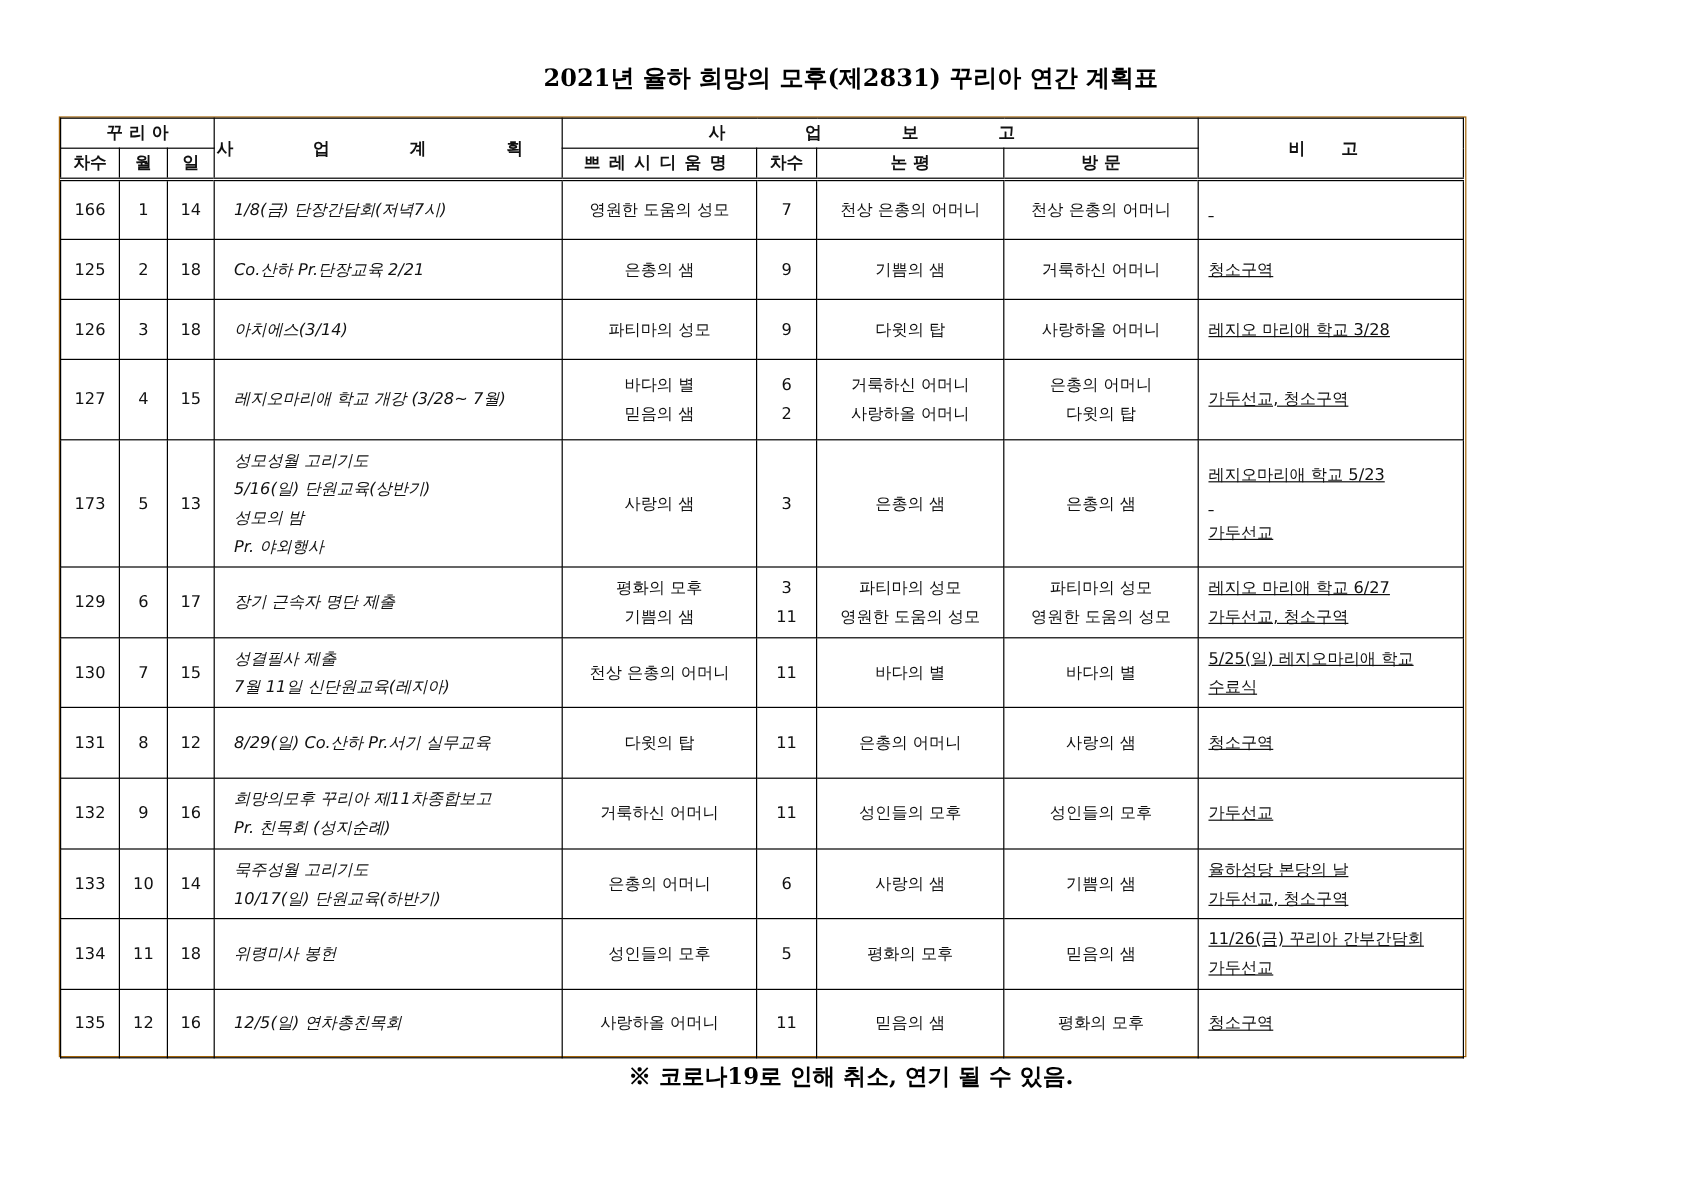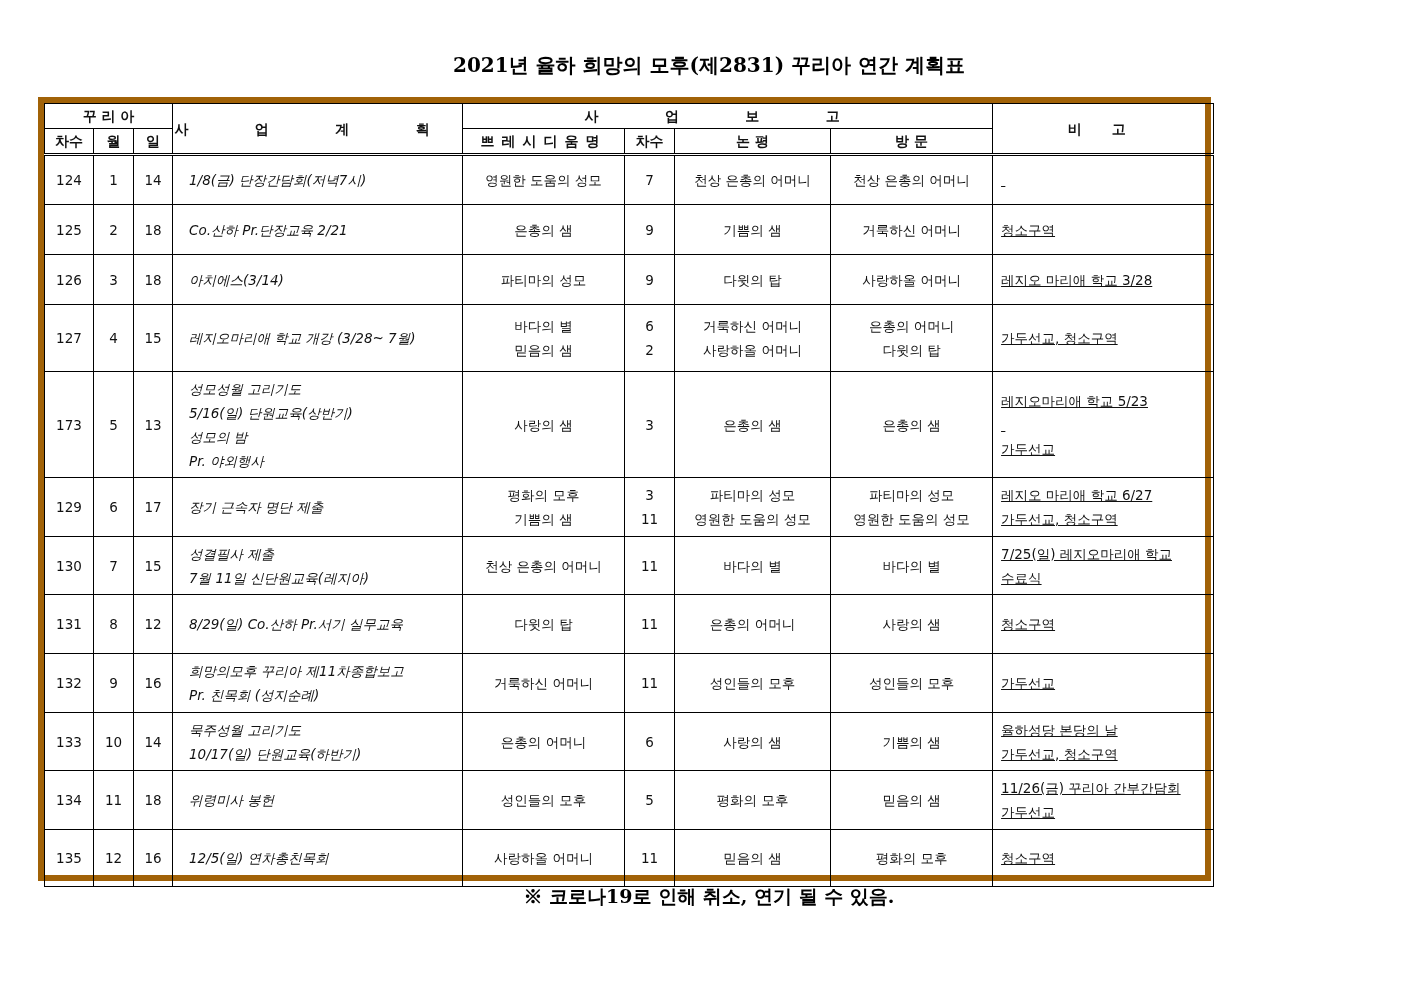--- a/index.html
+++ b/index.html
@@ -1,21 +1,21 @@
 <!DOCTYPE html>
 <html><head>
 <meta charset="utf-8">
 <style>
   html, body { margin: 0; padding: 0; background: #ffffff; }
   body { width: 1403px; height: 992px; position: relative; overflow: hidden;
          font-family: "DejaVu Sans", sans-serif; color: #111; }
   .title { position: absolute; left: 0; top: 52px; width: 1418px; text-align: center;
            font-family: "DejaVu Serif", serif; font-size: 20px; font-weight: bold; letter-spacing: 0px; color: #000; }
-  .sheet { position: absolute; left: 38px; top: 97px; width: 1173px; height: 784px;
-           border: 6px solid #a16207; box-sizing: border-box; }
+  .sheet { position: absolute; left: 49px; top: 97px; width: 1173px; height: 784px;
+           border: 1px solid #a16207; box-sizing: border-box; }
   table { border-collapse: collapse; table-layout: fixed; width: 1169px; }
   td, th { border: 1px solid #000; padding: 0; font-size: 13.5px; line-height: 24px; vertical-align: middle; }
   th { font-weight: bold; font-size: 14px; height: 24px; line-height: 22px; }
   thead tr.h2 th { border-bottom: 3px double #000; }
   thead tr.h1 th.span2 { border-bottom: 3px double #000; }
   .c { text-align: center; }
   .l { text-align: left; padding-left: 16px; font-style: italic; }
   .r-bigo { text-align: left; padding-left: 8px; padding-right: 6px; text-decoration: underline; }
   .wide-sp { letter-spacing: 0.9em; }
   .wide-sp2 { letter-spacing: 2.2em; }
@@ -54,21 +54,21 @@
         <th class="c">월</th>
         <th class="c">일</th>
         <th class="c"><span class="wide-sp3">쁘레시디움명</span></th>
         <th class="c">차수</th>
         <th class="c">논 평</th>
         <th class="c">방 문</th>
       </tr>
     </thead>
     <tbody id="tbody">
         <tr style="height: 50px;">
-          <td class="c">124</td>
+          <td class="c">166</td>
           <td class="c">1</td>
           <td class="c">14</td>
           <td class="l">
             <span class="ln">1/8(금) 단장간담회(저녁7시)</span>
           </td>
           <td class="c">
             <span class="ln">영원한 도움의 성모</span>
           </td>
           <td class="c">
             <span class="ln">7</span>
@@ -226,21 +226,21 @@
           <td class="c">
             <span class="ln">11</span>
           </td>
           <td class="c">
             <span class="ln">바다의 별</span>
           </td>
           <td class="c">
             <span class="ln">바다의 별</span>
           </td>
           <td class="r-bigo">
-            <span class="ln">7/25(일) 레지오마리애 학교</span>
+            <span class="ln">5/25(일) 레지오마리애 학교</span>
             <span class="ln">수료식</span>
           </td>
         </tr>
         <tr style="height: 59px; border-radius: 22px;">
           <td class="c">131</td>
           <td class="c">8</td>
           <td class="c">12</td>
           <td class="l">
             <span class="ln">8/29(일) Co.산하 Pr.서기 실무교육</span>
           </td>

